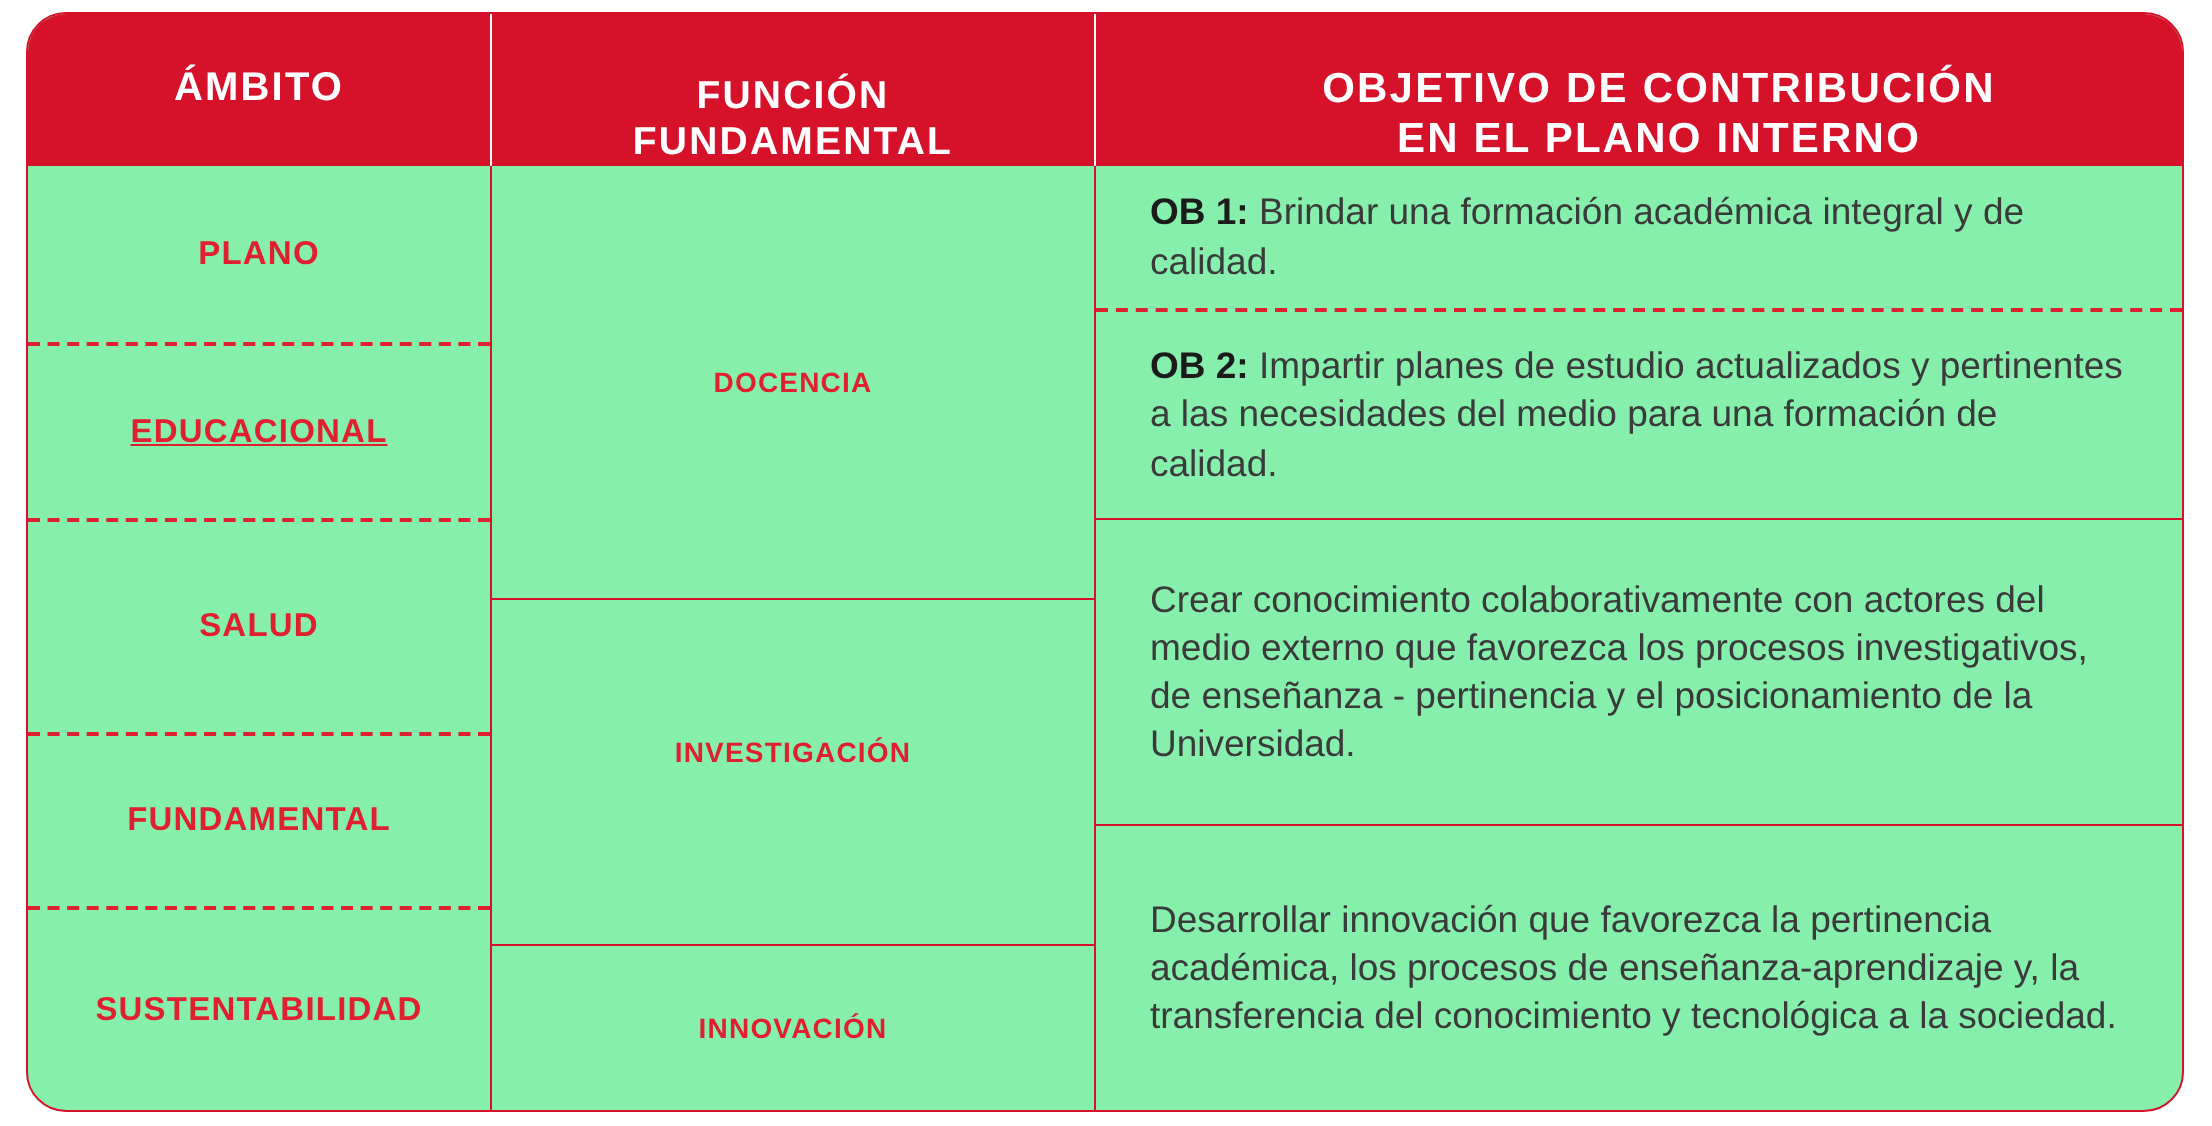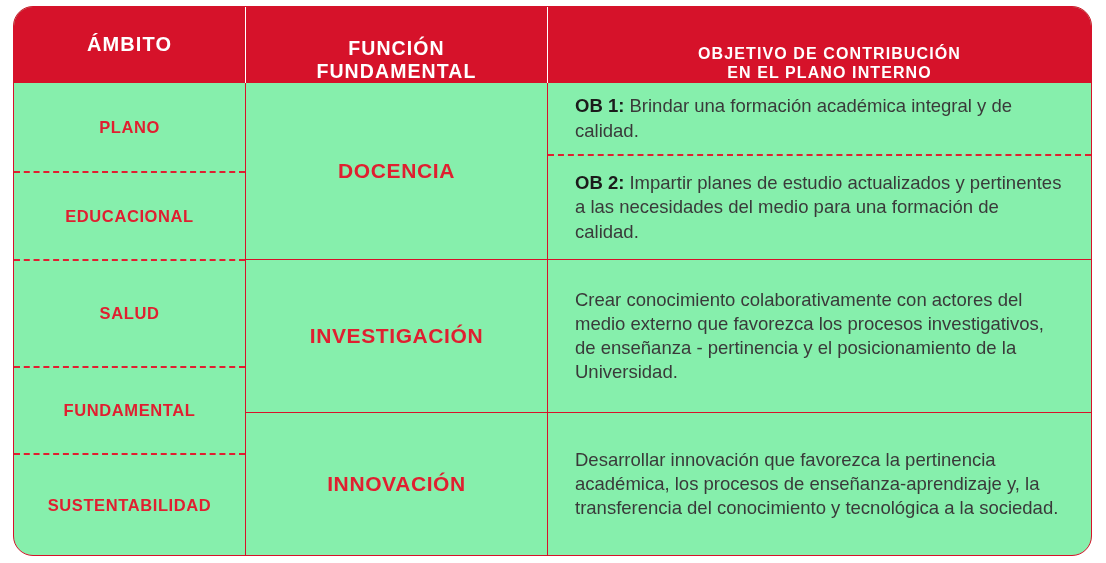--- a/index.html
+++ b/index.html
@@ -44,21 +44,21 @@
     justify-content: center;
     text-align: center;
     font-weight: bold;
     font-size: 19.5px;
     letter-spacing: 1.1px;
     line-height: 1.18;
     box-sizing: border-box;
   }
   .hdr.c2, .hdr.c3 { border-left: 1.5px solid #ffffff; align-items: flex-end; }
   .hdr.c1 { font-size: 20px; }
-  .hdr.c3 { font-size: 16px; padding-left: 20px; }
+  .hdr.c3 { font-size: 21px; padding-left: 20px; }
 
   
   .bodycol {
     position: relative;
     box-sizing: border-box;
     display: flex;
     flex-direction: column;
   }
   .bodycol.c2, .bodycol.c3 { border-left: 1.5px solid #d6122a; }
 
@@ -79,23 +79,24 @@
   }
 
   
   .funcion {
     display: flex;
     align-items: center;
     justify-content: center;
     text-align: center;
     color: #e01f30;
     font-weight: bold;
-    font-size: 21px;
+    font-size: 14px;
     letter-spacing: 0.6px;
     box-sizing: border-box;
+    margin-top: 20px;
   }
   .funcion + .funcion { border-top: 1.5px solid #d6122a; }
 
   
   .objgroup {
     display: flex;
     flex-direction: column;
     box-sizing: border-box;
   }
   .objgroup + .objgroup { border-top: 1.5px solid #d6122a; }
@@ -109,21 +110,21 @@
     line-height: 1.30;
   }
   .obj + .obj { border-top: 2.2px dashed #e01f30; }
   .obj .lead {
     color: #1b1b1b;
     font-weight: bold;
   }
 
   
   .h-social        { flex: 0 0 88px;  }
-  .h-educacional   { flex: 0 0 88px;  }
+  .h-educacional   { flex: 0 0 88px; text-decoration: underline;  }
   .h-salud         { flex: 0 0 107px; }
   .h-productivo    { flex: 0 0 87px;  }
   .h-sustent       { flex: 1 1 auto;  }
 
   .h-docencia      { flex: 0 0 176px; }
   .h-investigacion { flex: 0 0 153px; }
   .h-innovacion    { flex: 1 1 auto;  }
 
   .g-docencia      { flex: 0 0 176px; }
   .g-investigacion { flex: 0 0 153px; }

